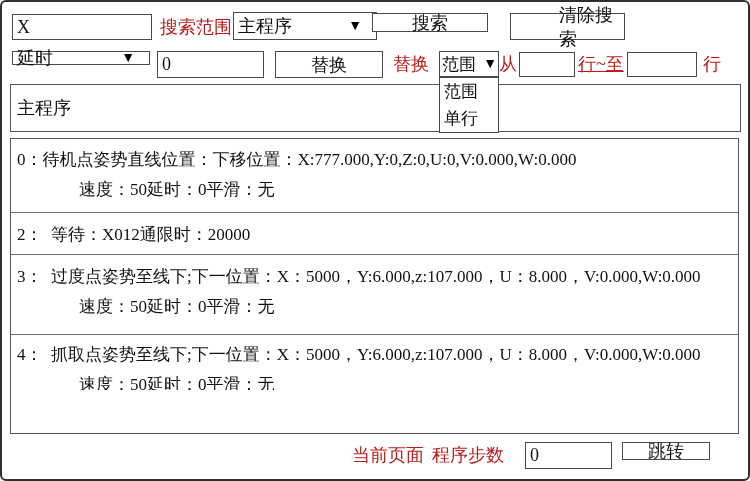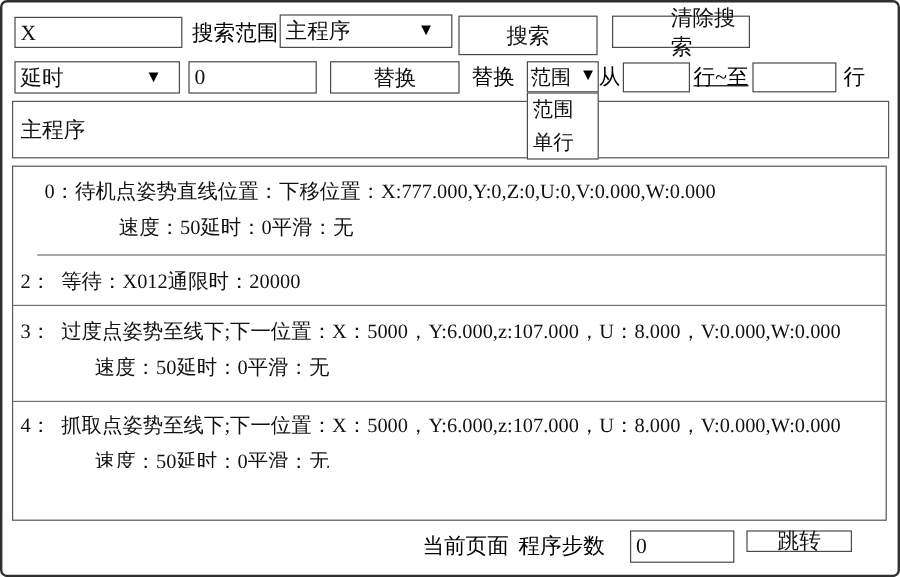--- a/index.html
+++ b/index.html
@@ -18,59 +18,59 @@
     position:absolute;border:1px solid #4a4a4a;background:#fff;color:#111;
     display:flex;align-items:center;justify-content:center;
     font-size:18px;cursor:pointer;
   }
   .sel{
     position:absolute;border:1px solid #4a4a4a;background:#fff;color:#111;
     display:flex;align-items:center;font-size:18px;padding:0 4px;cursor:pointer;
   }
   .sel .tri{position:absolute;font-size:14px;line-height:1;color:#000;}
   .lbl{
-    position:absolute;font-size:18px;line-height:26px;white-space:pre;color:#000000;
+    position:absolute;font-size:18px;line-height:26px;white-space:pre;color:#b91c1c;
   }
   .panel{
     position:absolute;border:1px solid #555;background:#fff;
   }
   .hdr-text{font-size:18px;line-height:24px;padding:11px 0 0 6px;}
   .ddlist{
     position:absolute;left:437px;top:75px;width:60px;height:56px;
     border:1px solid #4a4a4a;background:#fff;z-index:9;
   }
   .ddlist .opt{
     height:27px;line-height:27px;padding-left:4px;font-size:17px;cursor:pointer;
   }
   .prow{border-bottom:1px solid #6f6f6f;overflow:hidden;}
   .prow:last-child{border-bottom:none;}
   .line{font-size:17px;line-height:25px;padding-left:6px;white-space:pre-wrap;}
   .line2{padding-left:68px;margin-top:5px;}
   .line2:empty{display:none;}
-  .r0{height:74px;padding-top:8px;margin-left:20px;}
+  .r0{height:74px;padding-top:8px;}
   .r1{height:40px;padding-top:8px;}
   .r2{height:42px;padding-top:9px;}
   .r3{height:80px;padding-top:9px;}
   .r4{height:55px;padding-top:7px;}
 </style>
 </head>
 <body>
 
 <div class="win">
 
   <input class="inp" style="left: 10px; top: 12px; width: 140px; height: 26px;" value="X">
   <div class="lbl" style="left:158px;top:12px;">搜索范围</div>
   <div class="sel" style="left:231px;top:10px;width:144px;height:28px;">
     <span>主程序</span>
     <span class="tri" style="right:14px;">▼</span>
   </div>
-  <div class="btn" style="left:380px;top:11px;width:116px;height:33px;">搜索</div>
+  <div class="btn" style="left:370px;top:11px;width:116px;height:19px;">搜索</div>
   <div class="btn" style="left:508px;top:11px;width:115px;height:27px;padding-left:48px;">清除搜索</div>
 
-  <div class="sel" style="left:10px;top:49px;width:138px;height:27px;align-items:center;">
+  <div class="sel" style="left:10px;top:49px;width:138px;height:14px;align-items:center;">
     <span>延时</span>
     <span class="tri" style="right:14px;">▼</span>
   </div>
   <input class="inp" style="left: 155px; top: 49px; width: 107px; height: 27px;" value="0">
   <div class="btn" style="left:273px;top:49px;width:108px;height:27px;">替换</div>
   <div class="lbl" style="left:391px;top:49px;">替换</div>
   <div class="sel" style="left:437px;top:49px;width:60px;height:26px;font-size:17px;padding:0 2px;">
     <span>范围</span>
     <span class="tri" style="right:1px;">▼</span>
   </div>

